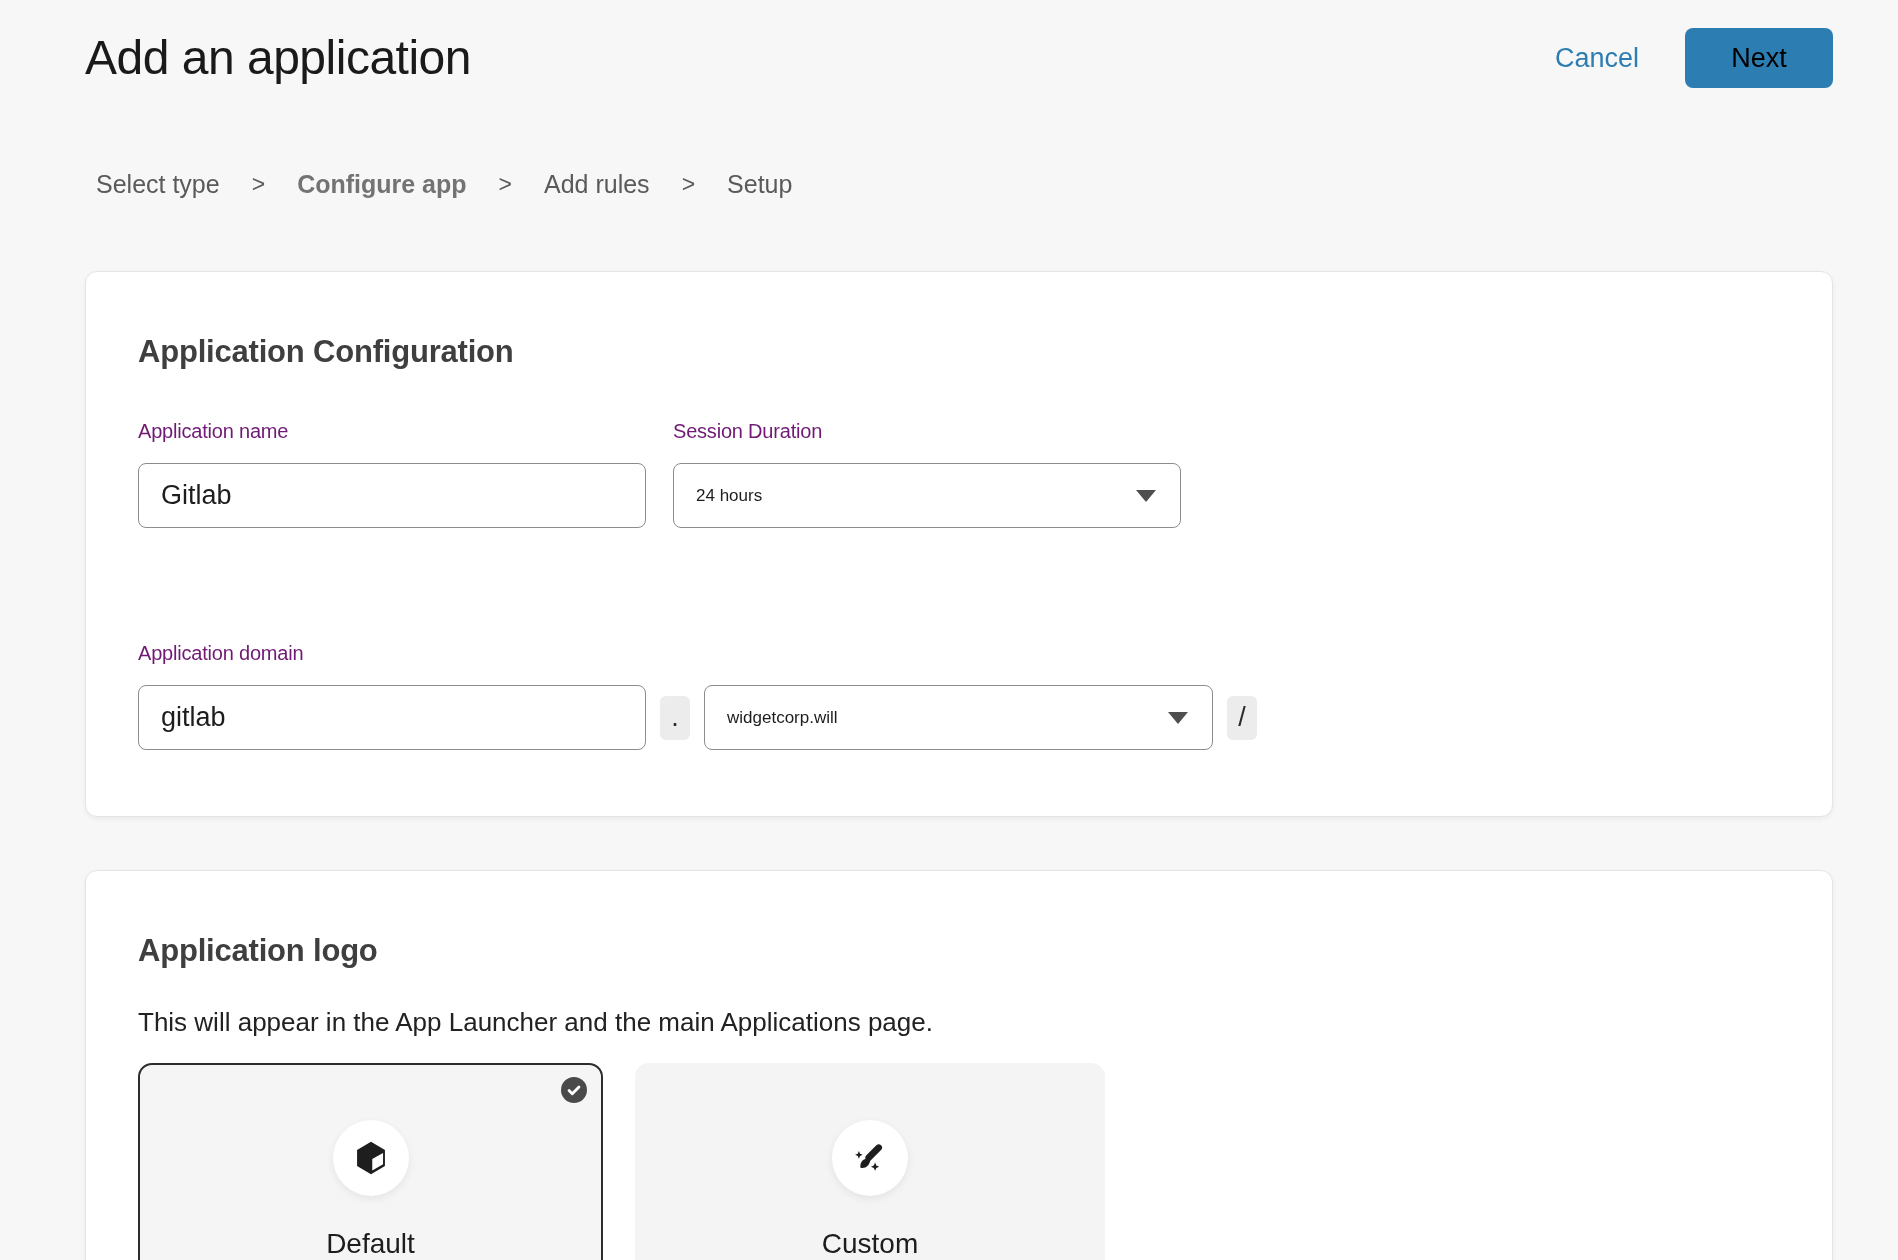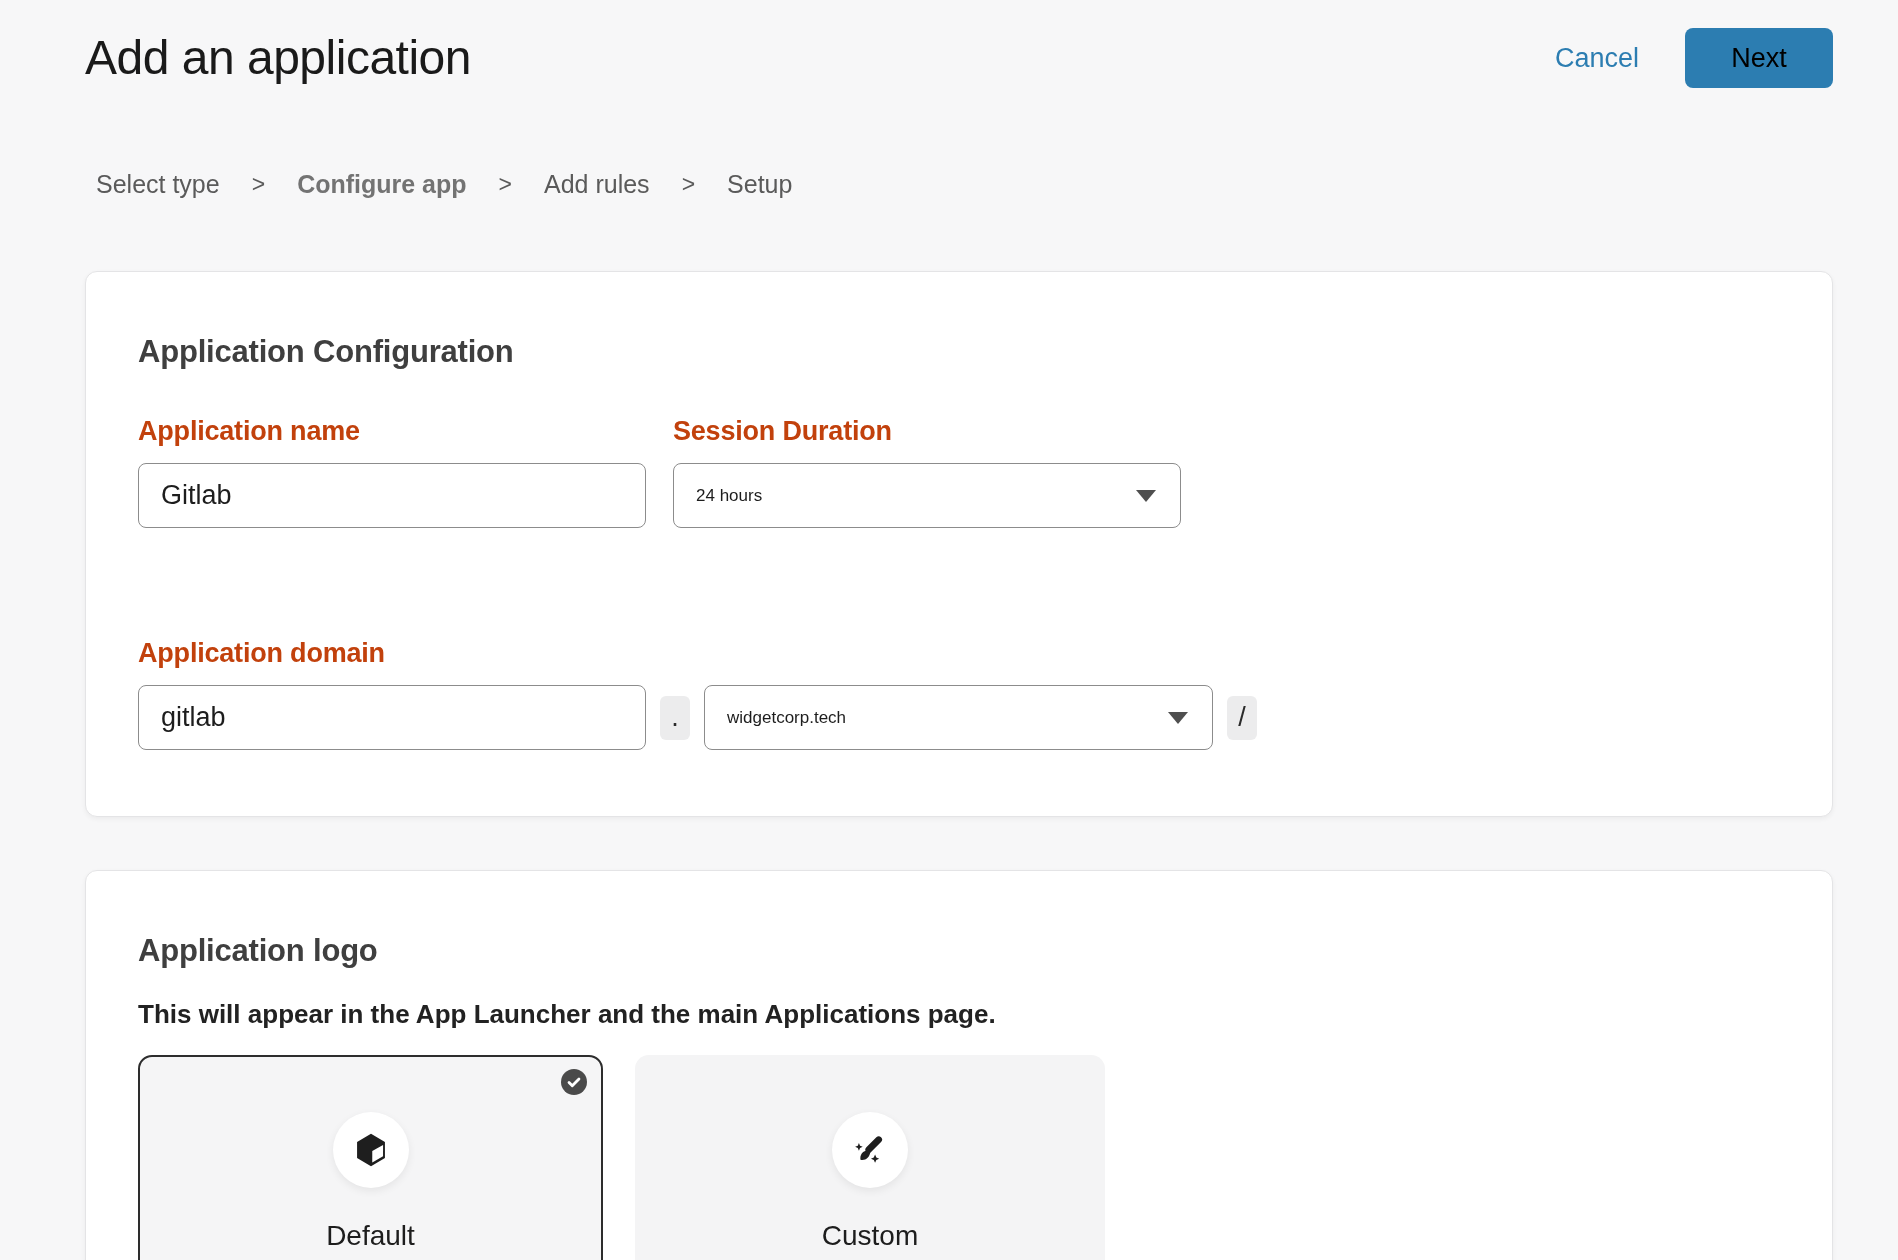--- a/index.html
+++ b/index.html
@@ -49,21 +49,21 @@
     padding:62px 52px 66px 52px;
   }
   .card-heading {
     font-size:31px; font-weight:700; color:#3f3f3f;
     letter-spacing:-0.2px; line-height:36px;
   }
 
   .form-row { display:flex; gap:27px; margin-top:46px; }
   .field { display:flex; flex-direction:column; }
   .field-label {
-    font-size:27px; font-weight:700; color:#c2410c;
+    font-size:20px; font-weight:400; color:#701a75;
     line-height:30px; margin-bottom:17px; letter-spacing:-0.2px;
   }
   .text-input {
     height:65px; border:1.5px solid #8c8c8c; border-radius:8px;
     font-size:27px; font-family:inherit; color:#1d1d1d;
     padding:0 22px; background:#ffffff; outline:none;
   }
   .text-input::placeholder { color:#7b7b7b; }
   .w-main { width:508px; }
 
@@ -83,21 +83,21 @@
   .domain-row { display:flex; align-items:center; gap:14px; }
   .sep-box {
     width:30px; height:44px; background:#ececed; border-radius:6px;
     display:flex; align-items:center; justify-content:center;
     font-size:27px; color:#2b2b2b; flex:0 0 auto;
   }
   .w-domain { width:509px; }
 
   
   .logo-card { margin-top:53px; padding-bottom:0; height:402px; }
-  .logo-desc { font-size:26px; color:#222222; margin-top:30px; line-height:30px;font-weight:bold; }
+  .logo-desc { font-size:26px; color:#222222; margin-top:38px; line-height:30px; }
   .tiles { display:flex; gap:32px; margin-top:26px; }
   .tile {
     width:465px; height:300px; background:#f4f4f5; border-radius:14px;
     border:2px solid transparent; position:relative;
     display:flex; flex-direction:column; align-items:center;
     padding-top:55px; cursor:pointer;
   }
   .tile.selected { border-color:#2d2d2d; background:#f5f5f6; }
   .tile-custom { width:470px; }
   .check-badge {
@@ -149,21 +149,21 @@
         </div>
       </div>
     </div>
 
     <div class="field domain-field">
       <label class="field-label">Application domain</label>
       <div class="domain-row">
         <input class="text-input w-main" type="text" value="gitlab" style="">
         <span class="sep-box">.</span>
         <div class="select w-domain">
-          <span>widgetcorp.tech</span>
+          <span>widgetcorp.will</span>
           <span class="caret"></span>
         </div>
         <span class="sep-box">/</span>
       </div>
     </div>
   </section>
 
   <section class="card logo-card">
     <h2 class="card-heading">Application logo</h2>
     <p class="logo-desc">This will appear in the App Launcher and the main Applications page.</p>

